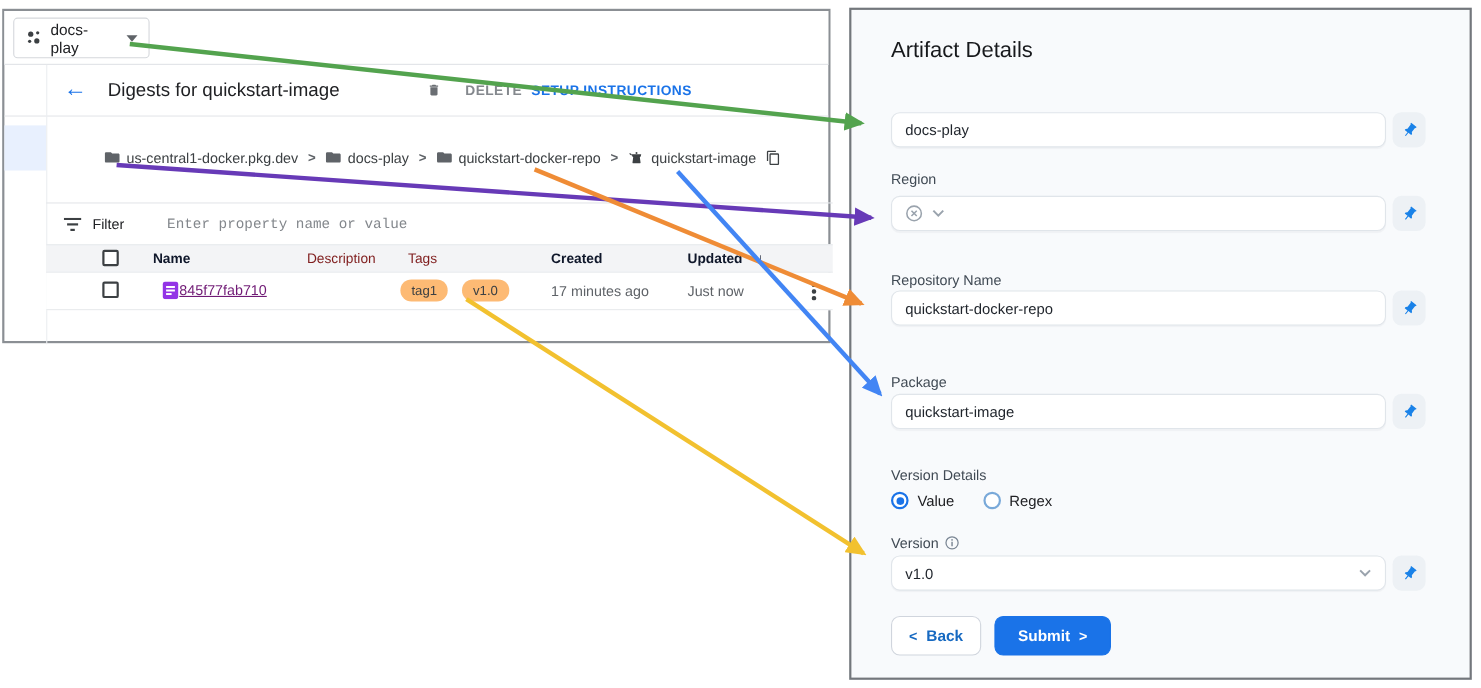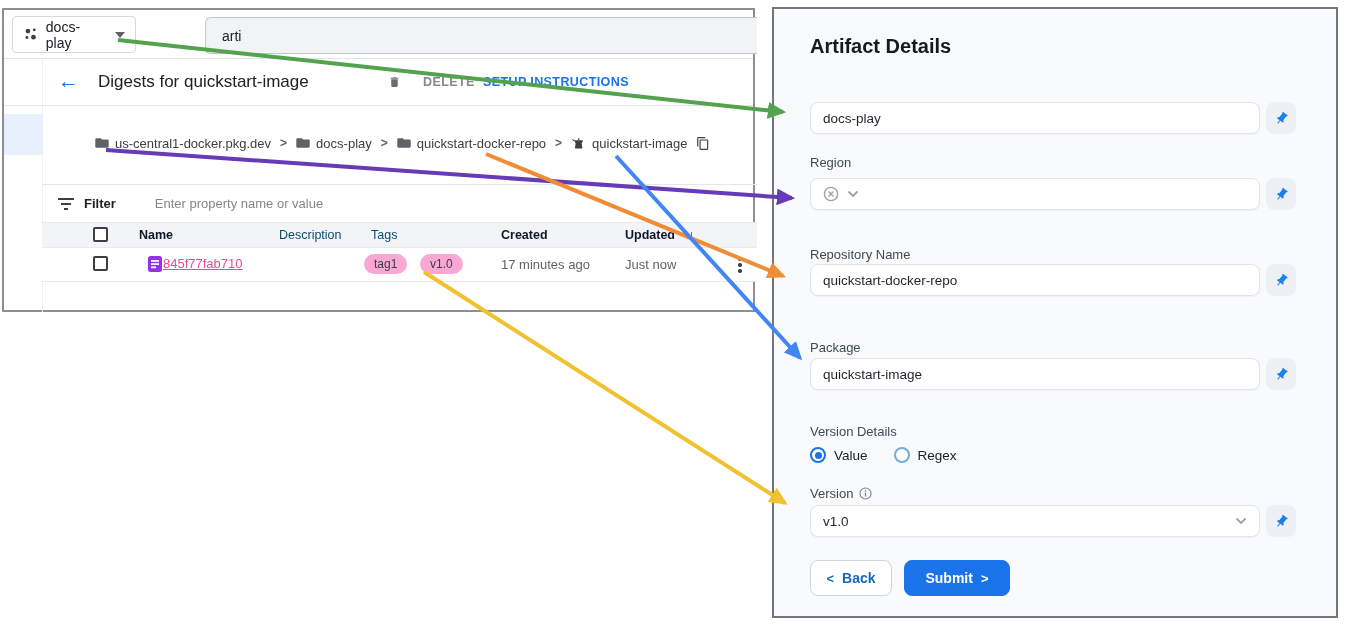--- a/index.html
+++ b/index.html
@@ -37,45 +37,45 @@
   .gutter-hl { position:absolute; left:0; top:104px; width:38px; height:41px; background:#e8f0fe; }
 
   .breadcrumb { position:absolute; left:91px; top:120px; height:26px; display:flex;
                 align-items:center; gap:9px; font-size:13px; color:#3c4043; white-space:nowrap; }
   .crumb { display:flex; align-items:center; gap:6px; cursor:pointer; }
   .crumb-sep { color:#5f6368; font-size:12px; font-weight:700; }
   .icon-btn { cursor:pointer; display:inline-flex; }
 
   .filter-divider { position:absolute; left:38px; top:174px; width:715px; height:1px; background:#e4e6e9; }
   .filter-row { position:absolute; left:54px; top:175px; height:37px; display:flex; align-items:center; gap:10px; width:690px; }
-  .filter-label { font-size:13px; font-weight:700; color:#202124; }
+  .filter-label { font-size:13px; font-weight:400; color:#202124; }
   .filter-row input { border:none; outline:none; background:transparent; font-size:13px;
-                      color:#14532d; flex:1; font-family:Liberation Sans, sans-serif;padding-left:29px; }
+                      color:#14532d; flex:1; font-family:Liberation Mono, monospace;padding-left:29px; }
   .filter-row input::placeholder { color:#83878c; }
 
   .thead { position:absolute; left:38px; top:212px; width:715px; height:26px; background:#f3f4f6;
            border-top:1px solid #e8eaed; border-bottom:1px solid #e8eaed; font-size:12.5px; }
   .th { position:absolute; top:5px; font-weight:700; color:#0f172a; }
-  .th.muted { color:#0c4a6e; font-weight:400; }
+  .th.muted { color:#7f1d1d; font-weight:400; }
   .trow { position:absolute; left:38px; top:238px; width:715px; height:34px; background:#fff;
           border-bottom:1px solid #e8eaed; font-size:13px; color:#5f6368; }
   .cbx { position:absolute; width:15px; height:15px; border:2px solid #3c4043; border-radius:2px;
          background:#fff; cursor:pointer; }
-  .digest-link { position:absolute; left:121px; top:8px; color:#ec4899; text-decoration:underline;
+  .digest-link { position:absolute; left:121px; top:8px; color:#701a75; text-decoration:underline;
                  font-size:13px; cursor:pointer; }
-  .pill { position:absolute; top:6px; height:20px; padding:0 10px; background:#f9a8d4; border-radius:10px;
+  .pill { position:absolute; top:6px; height:20px; padding:0 10px; background:#fdba74; border-radius:10px;
           font-size:12px; color:#3c4043; display:flex; align-items:center;text-align:right; }
   .dots3 { position:absolute; left:694px; top:7px; display:flex; flex-direction:column; gap:2.5px;
            cursor:pointer; padding:2px; }
   .dots3 i { width:3.5px; height:3.5px; background:#3c4043; border-radius:50%; }
 
   
   .panel { position:absolute; left:772px; top:7px; width:566px; height:611px;
            background:#f8fafc; border:2px solid #73777c; }
-  .panel-title { position:absolute; left:36px; top:26px; font-size:20px; font-weight:700; color:#17191c; }
+  .panel-title { position:absolute; left:36px; top:26px; font-size:20px; font-weight:400; color:#17191c; }
   .f-label { position:absolute; left:36px; font-size:13px; color:#404a54; }
   .field { position:absolute; left:36px; width:450px; height:32px; background:#fff;
            border:1px solid #e0e5ea; border-radius:8px; display:flex; align-items:center;
            padding:0 12px; gap:8px; cursor:text; box-shadow:0 1px 1px rgba(16,24,40,.04); }
   .field .val { flex:1; font-size:13.5px; color:#1f242b; }
   .pin-btn { position:absolute; left:492px; width:30px; height:32px; background:#edf1f5;
              border-radius:8px; display:flex; align-items:center; justify-content:center; cursor:pointer; }
   .radio-row { position:absolute; left:36px; display:flex; align-items:center; gap:26px; font-size:13.5px; color:#202124; }
   .radio-opt { display:flex; align-items:center; gap:8px; cursor:pointer; }
   .radio { width:16px; height:16px; border-radius:50%; border:2px solid #79a9d9; background:#fff; position:relative; }
@@ -102,23 +102,20 @@
       <div class="proj-btn">
         <svg class="gi" width="15" height="15" viewBox="0 0 15 15">
           <circle cx="5" cy="4" r="2.4" fill="#3c4043"></circle>
             <circle cx="11.4" cy="2.8" r="1.5" fill="#3c4043"></circle>
           <circle cx="4" cy="10.6" r="1.5" fill="#3c4043"></circle>
             <circle cx="10.6" cy="10.2" r="2.4" fill="#3c4043"></circle>
         </svg>
         <span class="txt">docs-play</span>
         <span class="caret-down"></span>
       </div>
-      <div class="search-box">
-        <input type="text" value="arti" style="">
-      </div>
     </div>
 
     <div class="page-header">
       <span class="back-arrow">←</span>
       <span class="page-title">Digests for quickstart-image</span>
       <span class="hdr-action act-delete">
         <svg class="gi" width="13" height="14" viewBox="0 0 24 24">
           <path fill="#6a6e73" d="M6 19c0 1.1.9 2 2 2h8c1.1 0 2-.9 2-2V7H6v12zM19 4h-3.5l-1-1h-5l-1 1H5v2h14V4z"></path>
         </svg>
         <span>DELETE</span>

